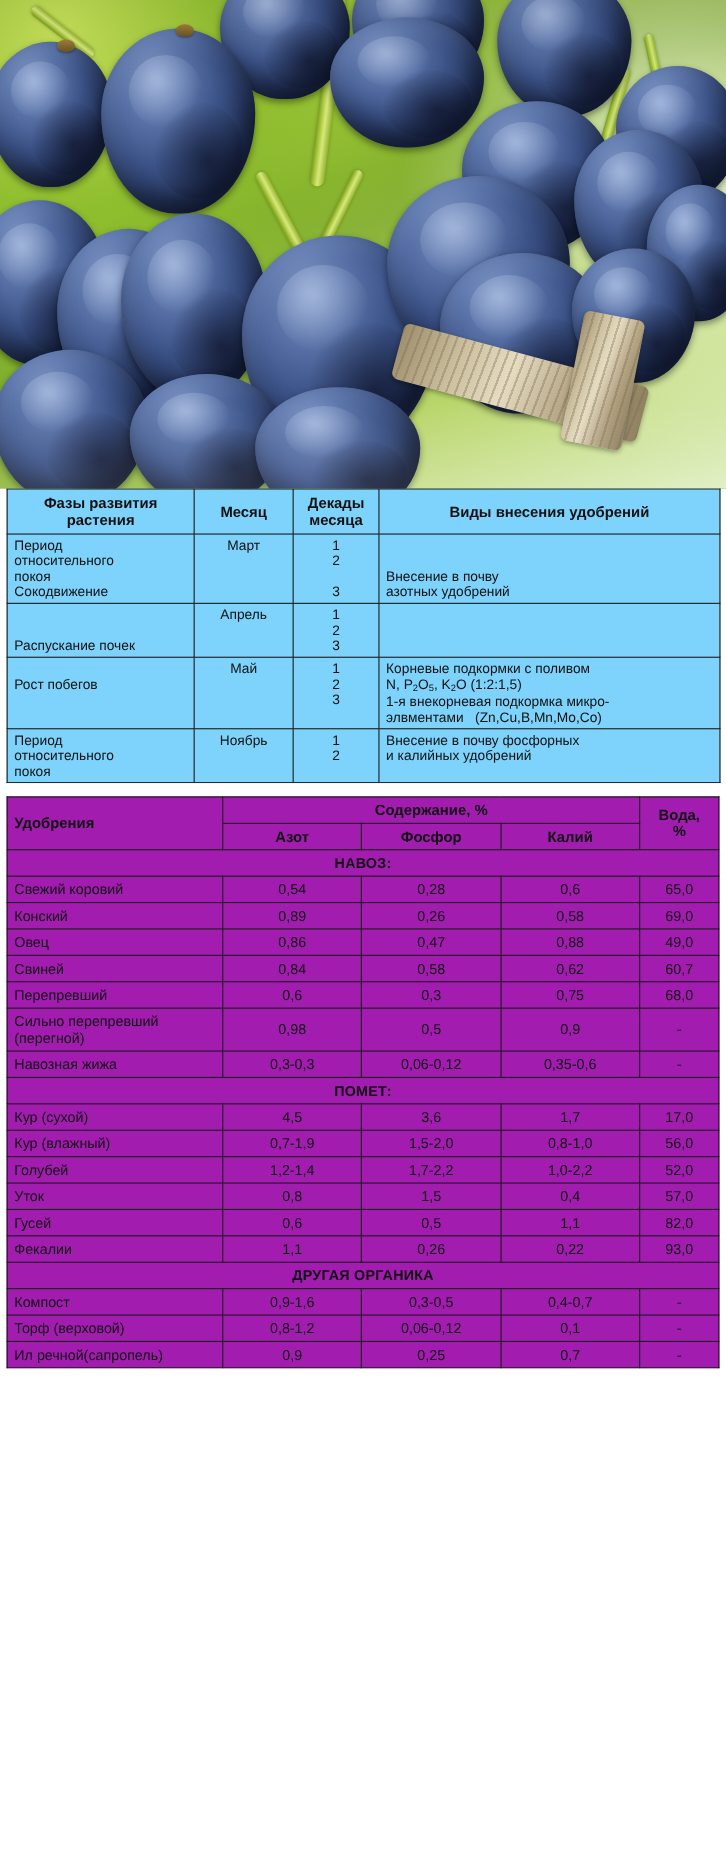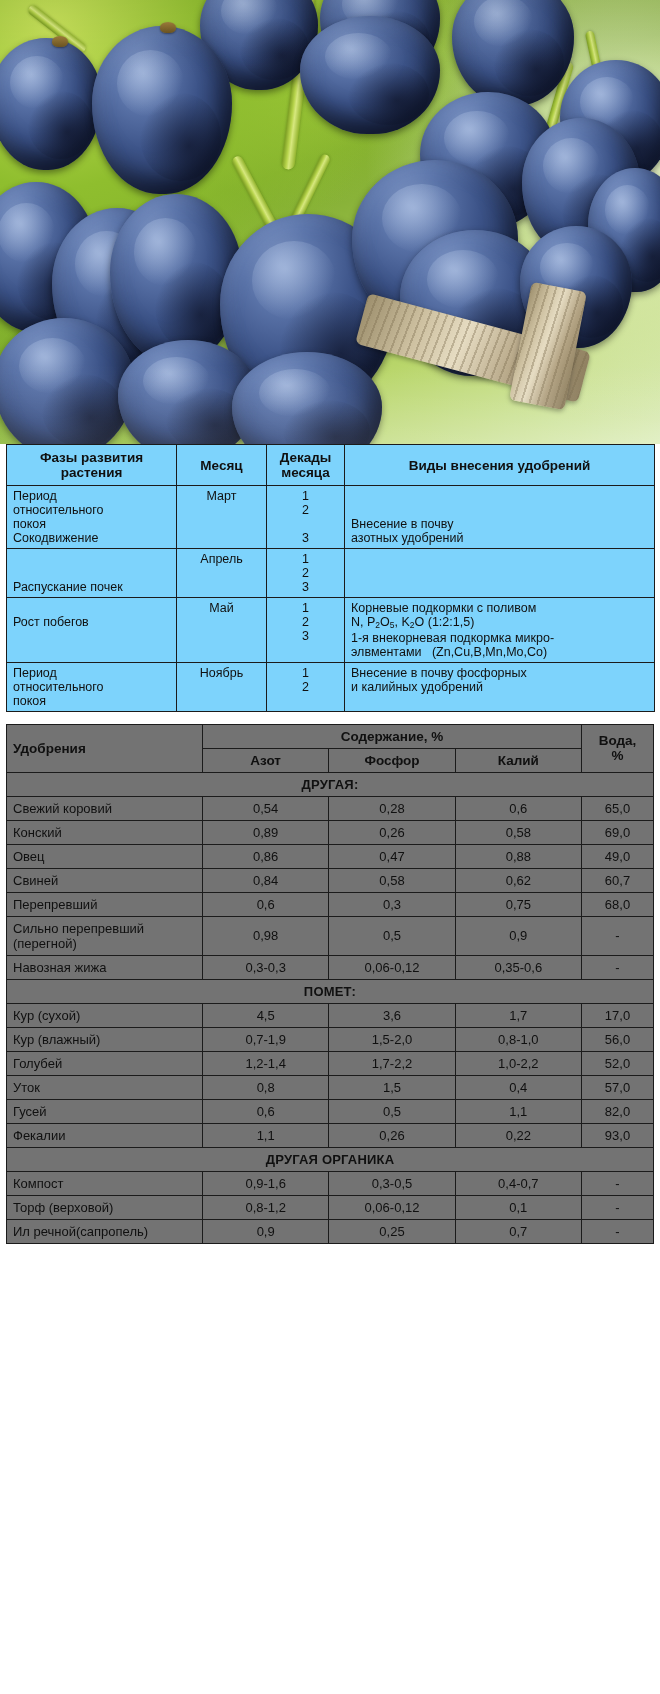--- a/index.html
+++ b/index.html
@@ -117,21 +117,21 @@
 
   sub { font-size: 8.5px; vertical-align: -0.25em; }
 
   
   #gap1 { height: 12px; background:#fff; }
 
   
   table.grid2 {
     width: 648px;
     border-collapse: collapse;
-    background: #737373;
+    background: #a21caf;
     table-layout: fixed;
   }
   table.grid2 td, table.grid2 th {
     border: 1.6px solid #1b1b1b;
     font-size: 13px;
     padding: 4px 6px;
     color:#101010;
   }
   table.grid2 th { font-weight:bold; text-align:center; vertical-align:middle; font-size:13.5px;}
   .f-name { width: 196px; text-align: left !important; }
@@ -320,21 +320,21 @@
           <th class="f-w" rowspan="2" id="hdr-water">Вода,<br>%</th>
         </tr>
         <tr>
           <th class="f-n">Азот</th>
           <th class="f-p">Фосфор</th>
           <th class="f-k">Калий</th>
         </tr>
       </thead>
       <tbody id="fertilizer-body">
           <tr class="section-row">
-            <td colspan="5">ДРУГАЯ:</td>
+            <td colspan="5">НАВОЗ:</td>
           </tr>
           <tr class="data-row">
             <td class="f-name">Свежий коровий</td>
             <td class="f-n">0,54</td>
             <td class="f-p">0,28</td>
             <td class="f-k">0,6</td>
             <td class="f-w">65,0</td>
           </tr>
           <tr class="data-row">
             <td class="f-name">Конский</td>

